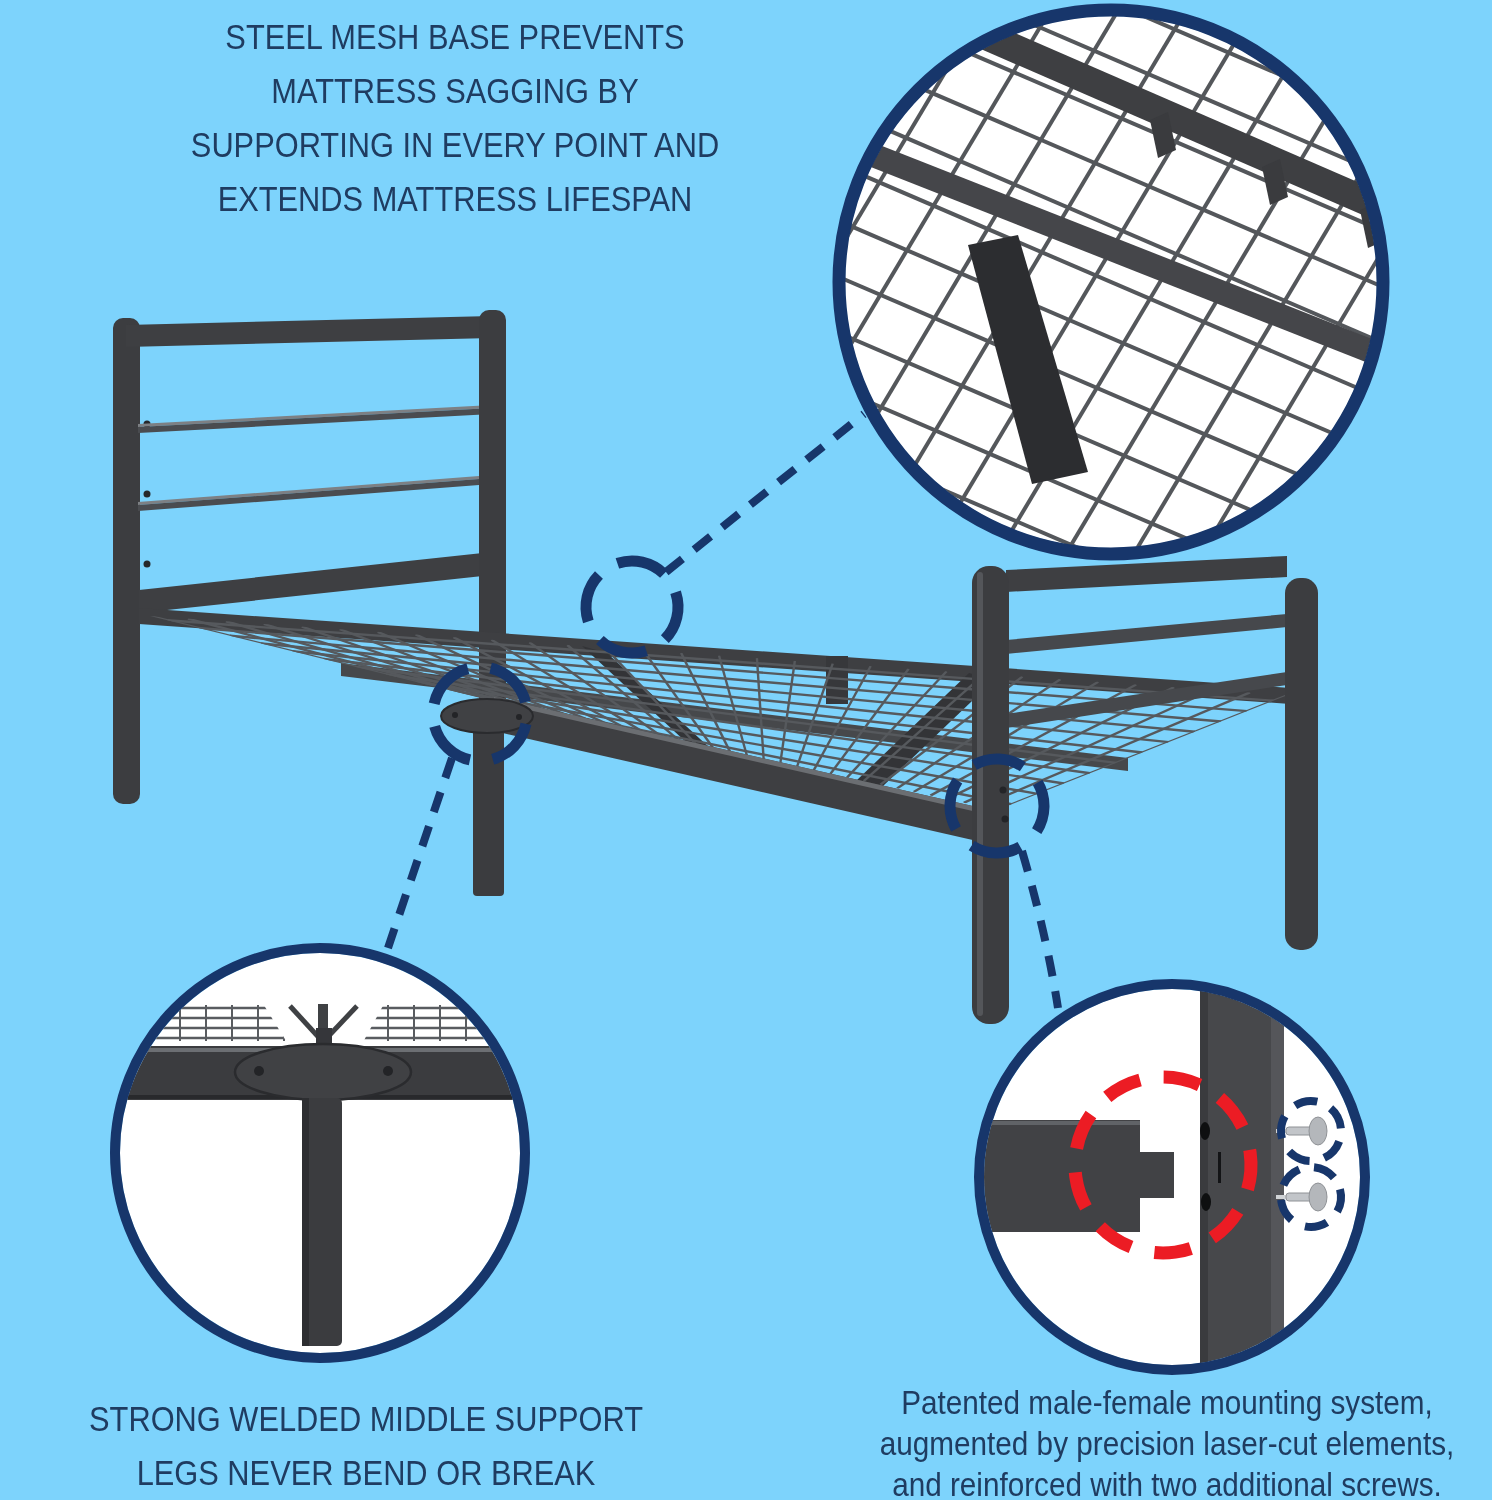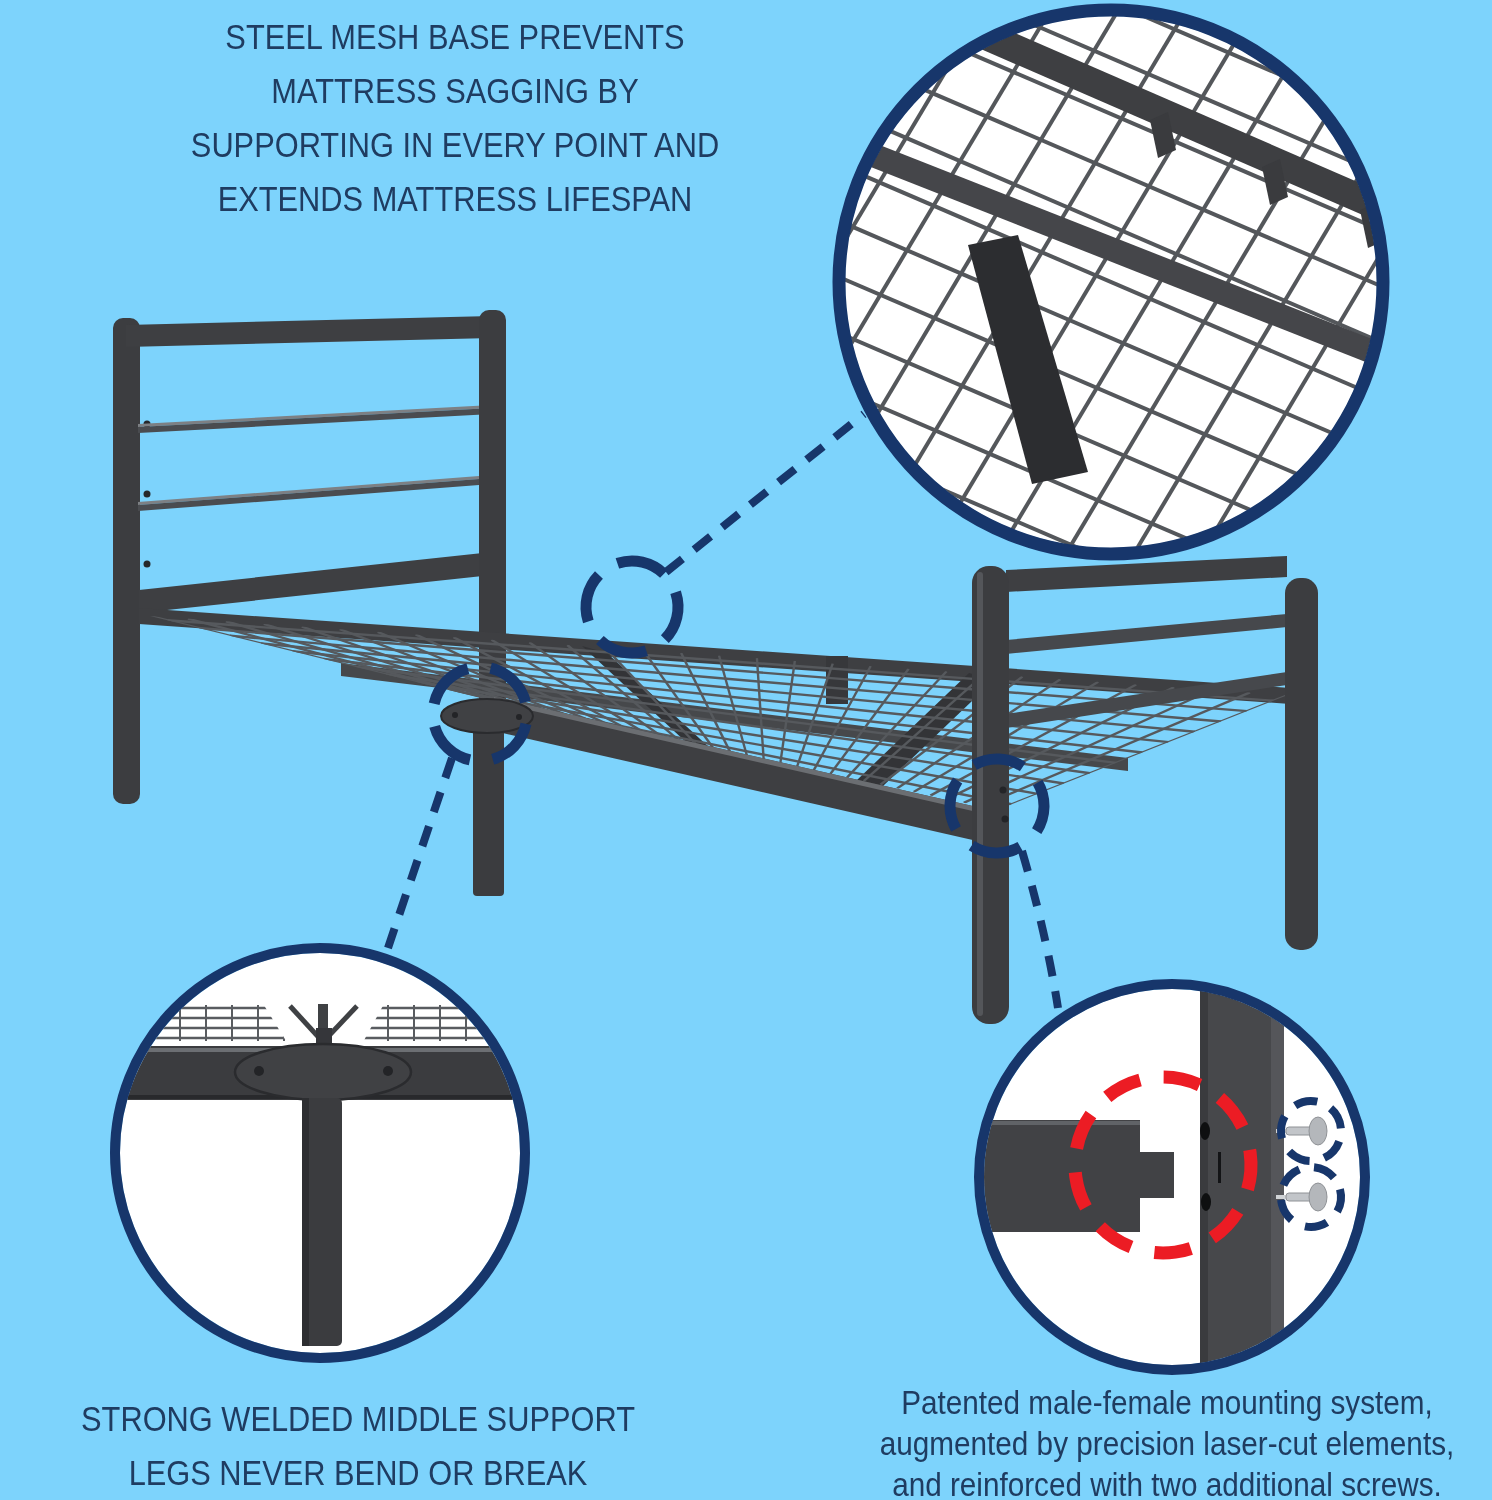--- a/index.html
+++ b/index.html
@@ -232,21 +232,21 @@
 
 <div class="caption" style="left:90px;top:10px;width:730px;">
   <div class="caps">
     <span class="ln">STEEL MESH BASE PREVENTS</span>
     <span class="ln">MATTRESS SAGGING BY</span>
     <span class="ln">SUPPORTING IN EVERY POINT AND</span>
     <span class="ln">EXTENDS MATTRESS LIFESPAN</span>
   </div>
 </div>
 
-<div class="caption" style="left:8px;top:1392px;width:700px;">
+<div class="caption" style="left:16px;top:1392px;width:700px;">
   <div class="caps">
     <span class="ln">STRONG WELDED MIDDLE SUPPORT</span>
     <span class="ln">LEGS NEVER BEND OR BREAK</span>
   </div>
 </div>
 
 <div class="caption" style="left:837px;top:1382px;width:660px;">
   <div class="sent">
     <span class="ln">Patented male-female mounting system,</span>
     <span class="ln">augmented by precision laser-cut elements,</span>

